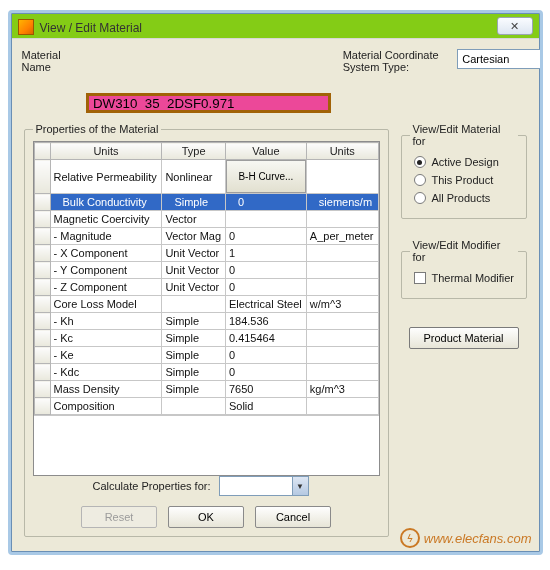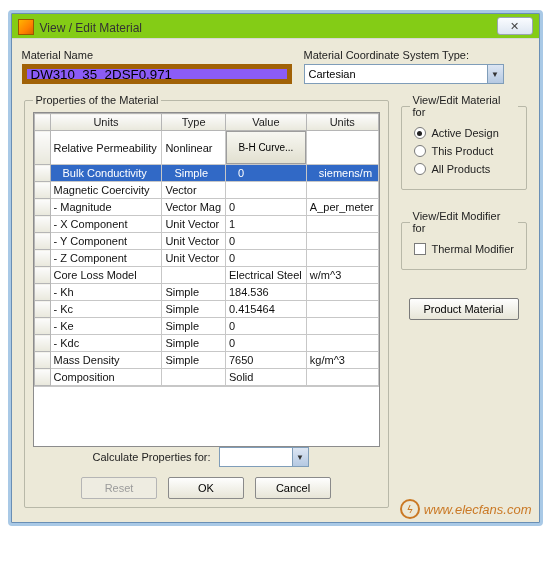--- a/index.html
+++ b/index.html
@@ -49,28 +49,29 @@
     font-size: 11px; color:#444;
   }
   .content {
     padding: 10px 10px 14px 10px;
   }
   .row-top {
     display: flex;
     gap: 12px;
     margin-bottom: 10px;
   }
-  .col { display:flex; flex-direction:column; }
+  .col { display:flex; flex-direction:row; }
   .col .lbl { margin-bottom: 3px; color:#222; }
   .name-input {
     width: 270px;
-    background:#8b5cf6;
-    border:5px solid #a16207;
+    background:#ec4899;
+    border:3px solid #a16207;
     padding:2px 4px;
     height:20px;
+    margin-top:44px;
   }
   .select {
     display:flex; align-items:center;
     background:#fff; border:1px solid #7f9db9;
     height:20px; width:200px;
   }
   .select span { flex:1; padding:0 4px; }
   .select .arrow {
     width:16px; height:100%;
     background: linear-gradient(#dde6f3,#b5c9e2);

